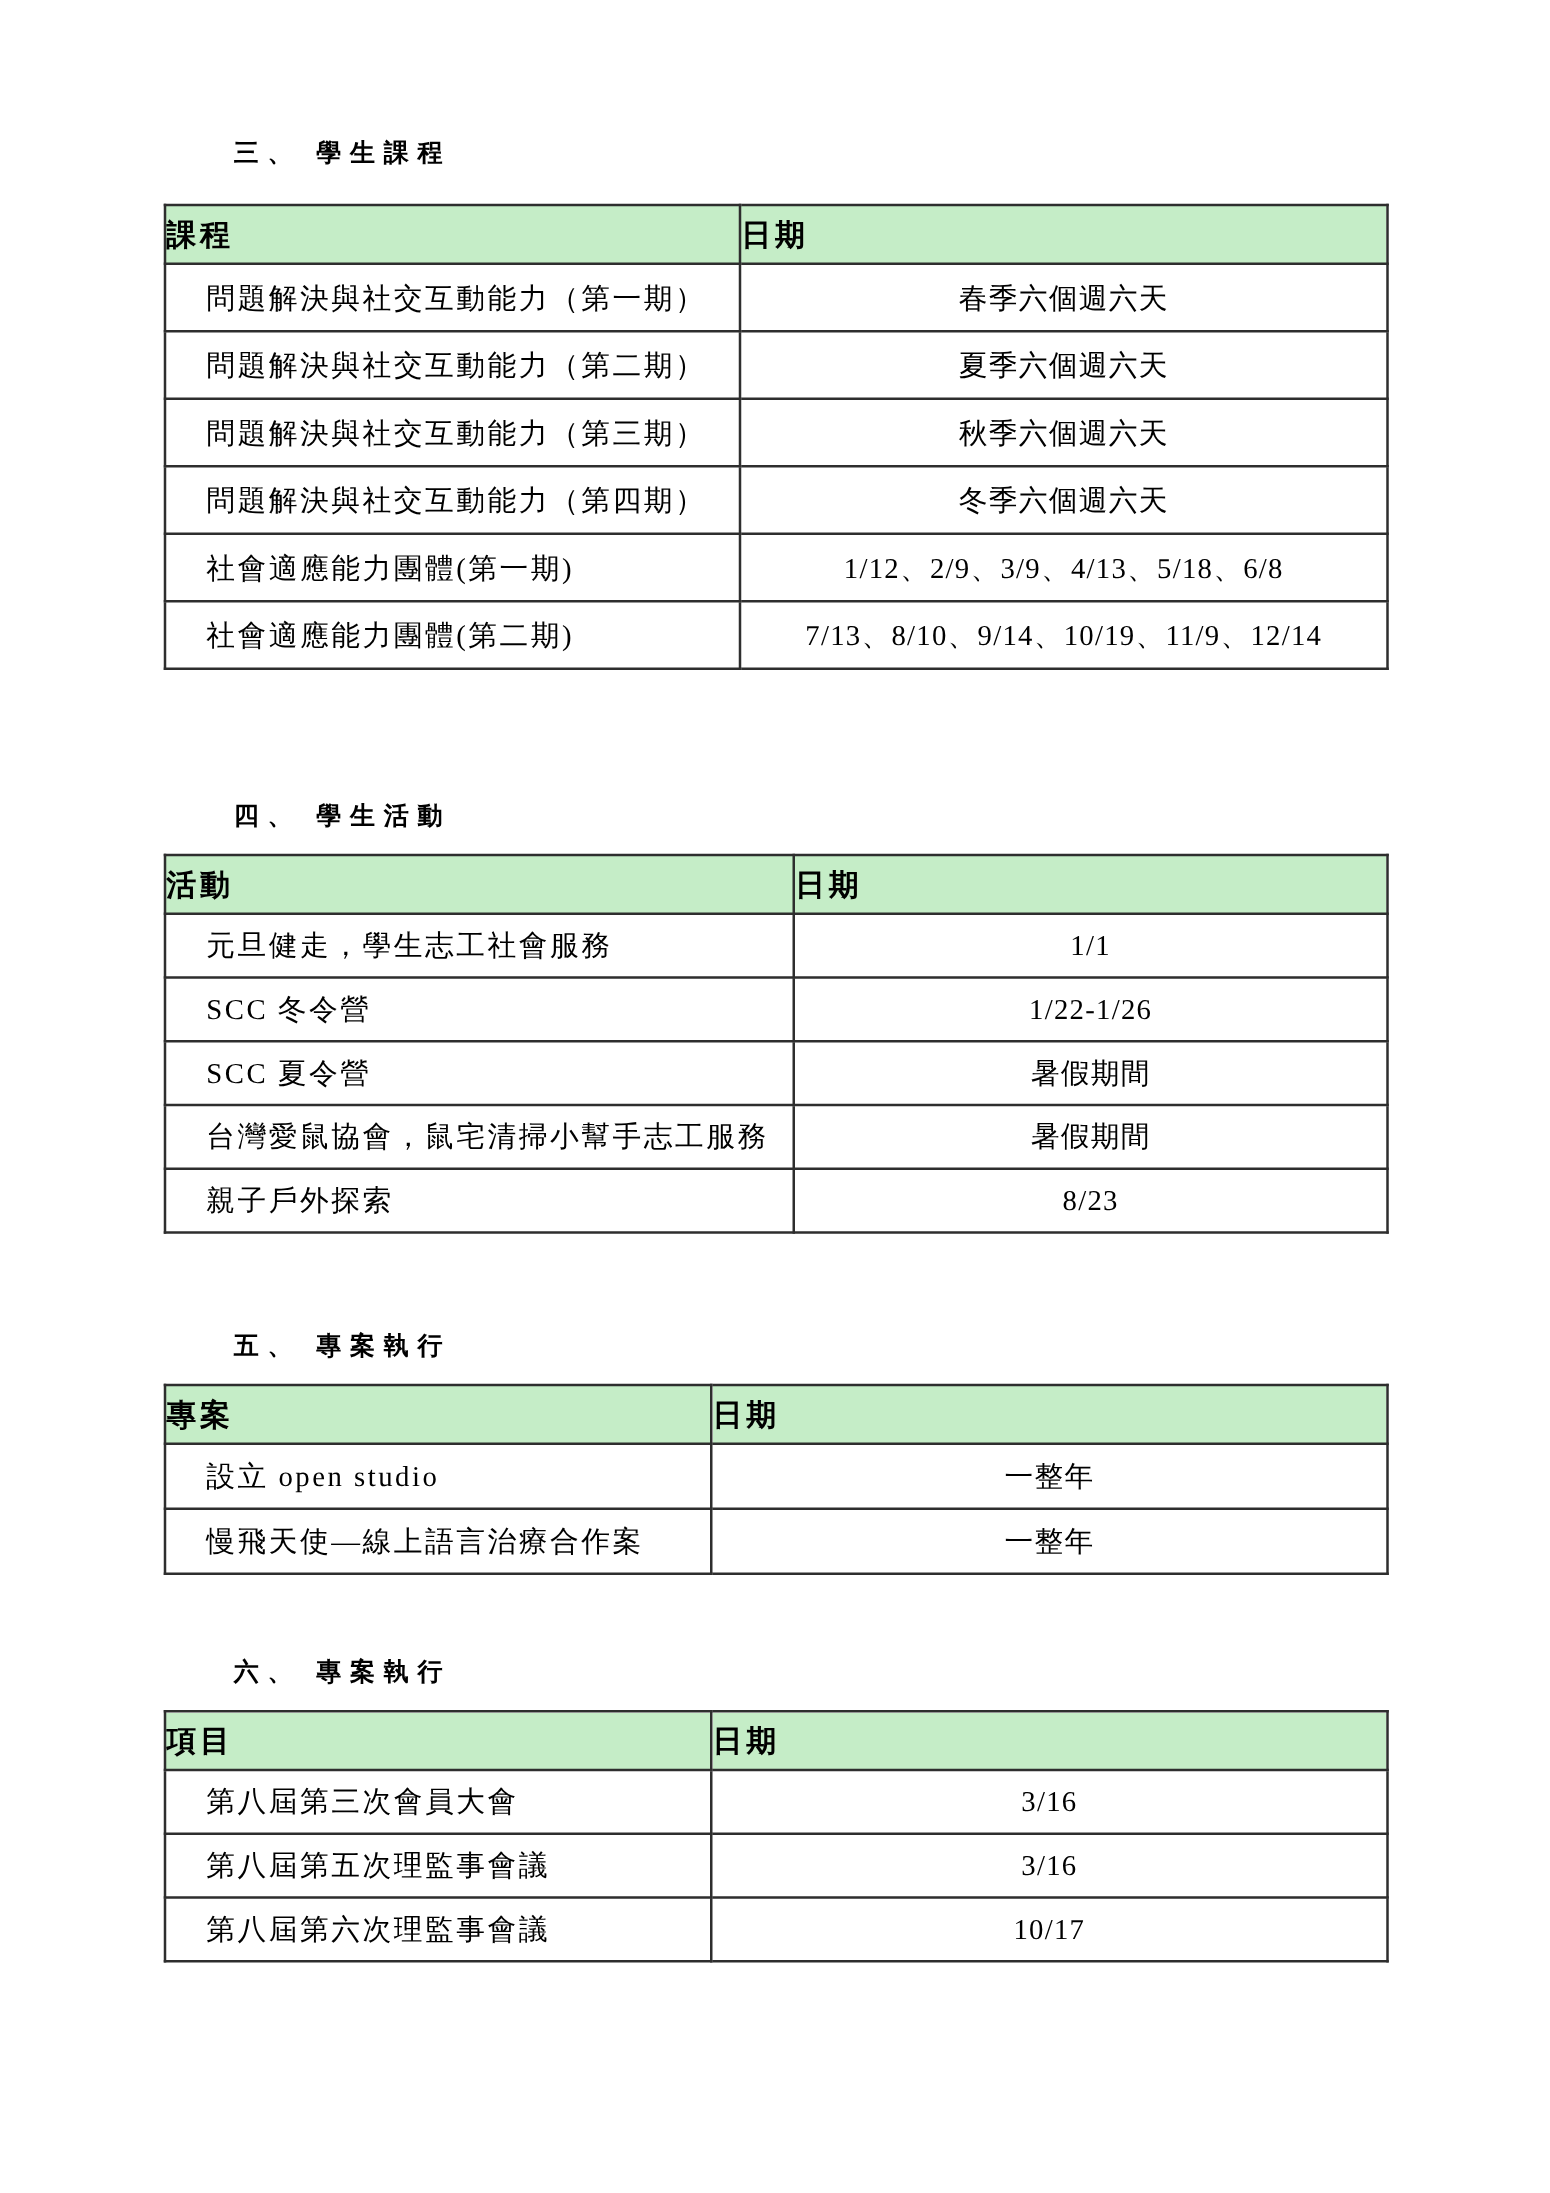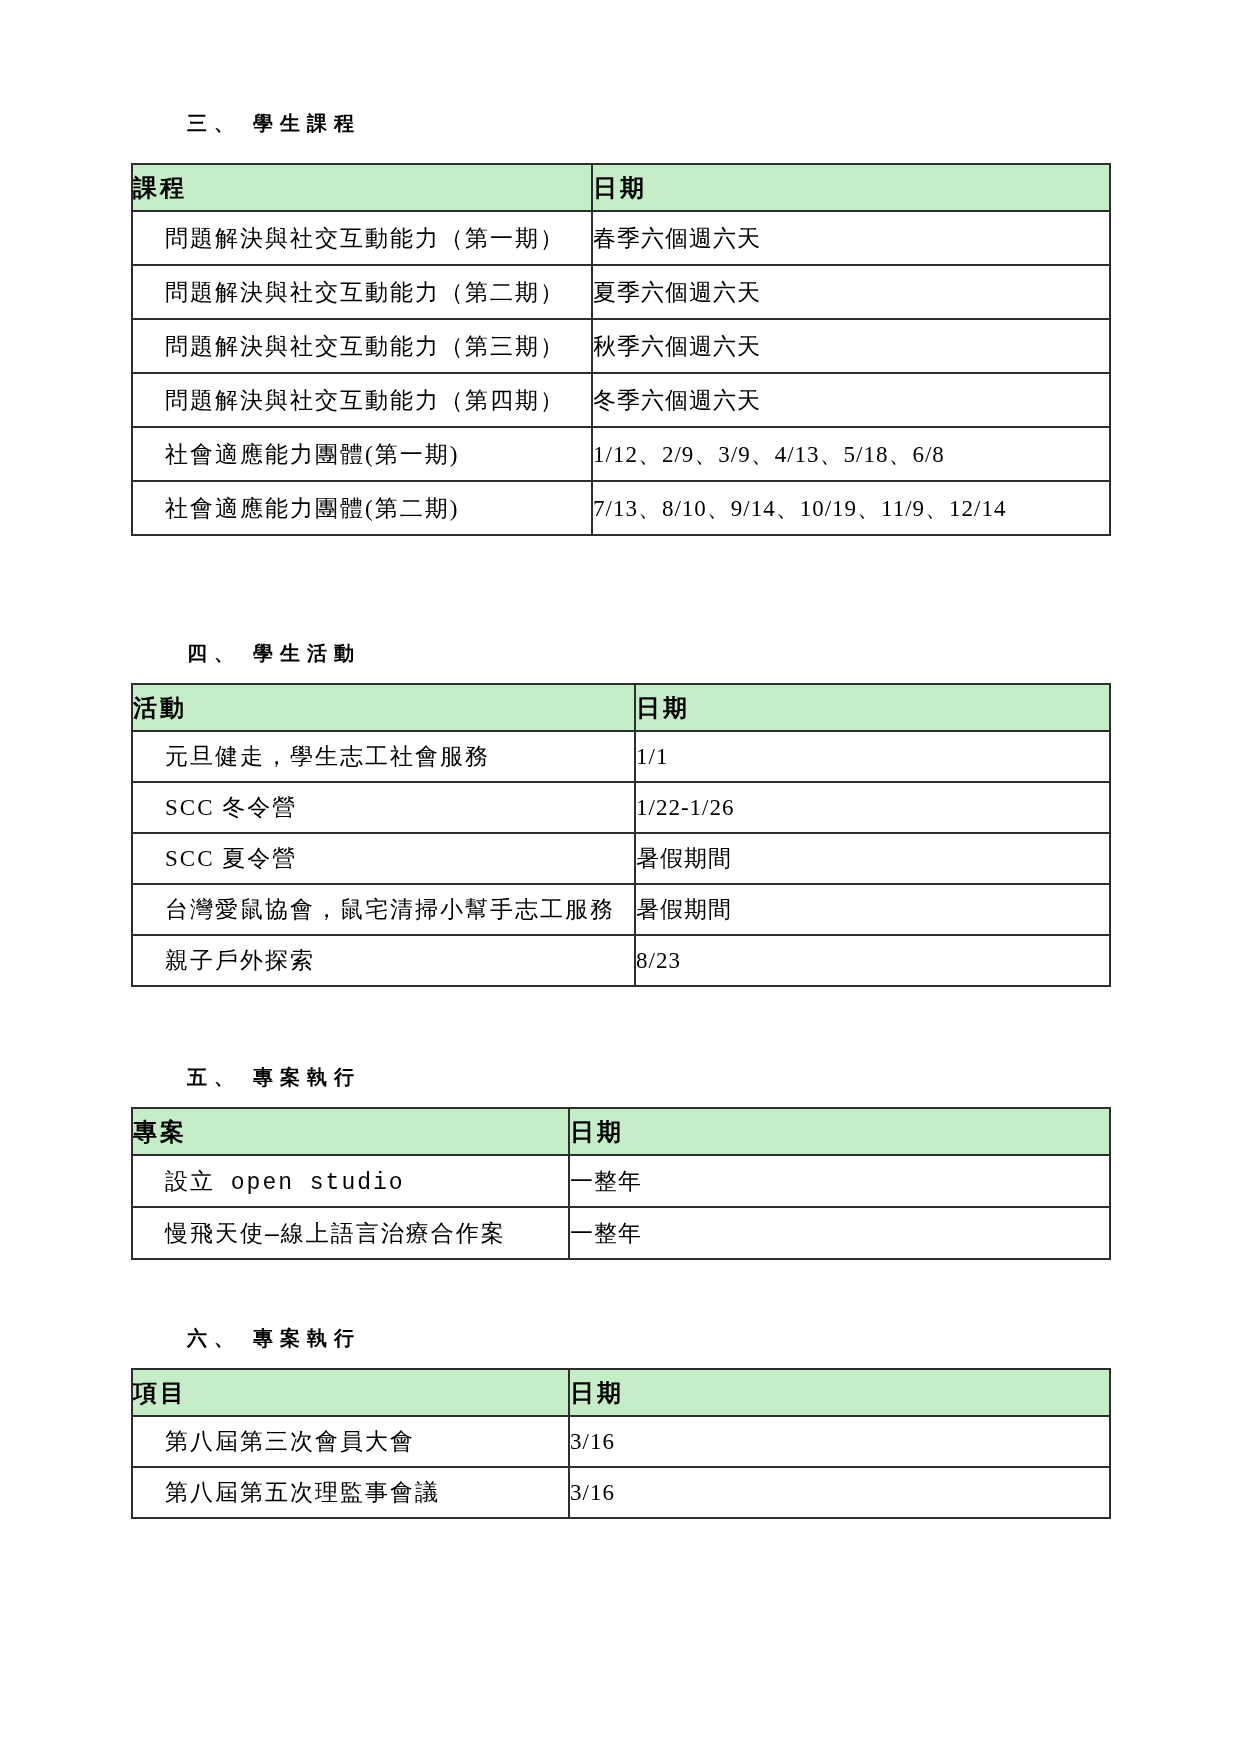--- a/index.html
+++ b/index.html
@@ -59,27 +59,27 @@
   table.t td {
     font-size: 23px;
     background: #ffffff;
   }
   table.t td.col-left {
     text-align: left;
     padding-left: 32px;
     letter-spacing: 2px;
   }
   table.t td.col-right {
-    text-align: left;
+    text-align: center;
     letter-spacing: 1px;
     border-radius: 16px;
   }
   .t1 td { height: 52px; }
   .t2 td { height: 49px; }
-  .t3 td { height: 50px; font-family: Liberation Mono, monospace; }
+  .t3 td { height: 50px; }
   .t4 td { height: 49px; }
 
   .t1 col.c1 { width: 460px; }
   .t2 col.c1 { width: 503px; }
   .t3 col.c1 { width: 437px; }
   .t4 col.c1 { width: 437px; }
 </style>
 </head>
 <body>
 
@@ -204,15 +204,19 @@
     </thead>
     <tbody>
       <tr>
         <td class="col-left">第八屆第三次會員大會</td>
         <td class="col-right">3/16</td>
       </tr>
       <tr>
         <td class="col-left">第八屆第五次理監事會議</td>
         <td class="col-right">3/16</td>
       </tr>
+      <tr>
+        <td class="col-left">第八屆第六次理監事會議</td>
+        <td class="col-right">10/17</td>
+      </tr>
     </tbody>
   </table>
 </div>
 
 </body></html>

